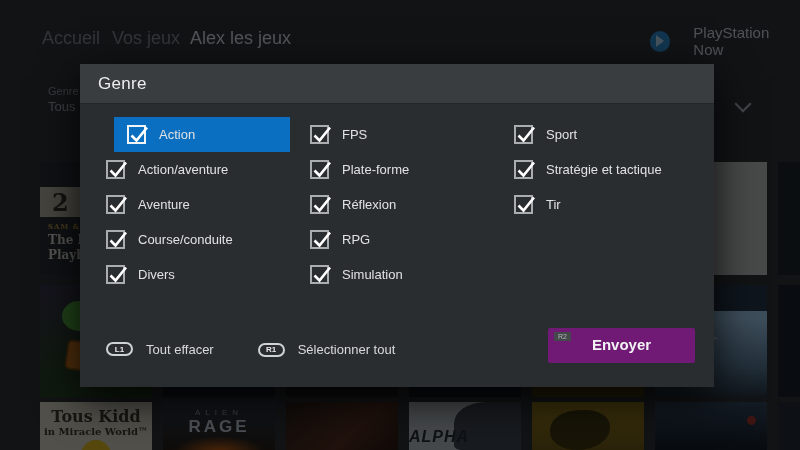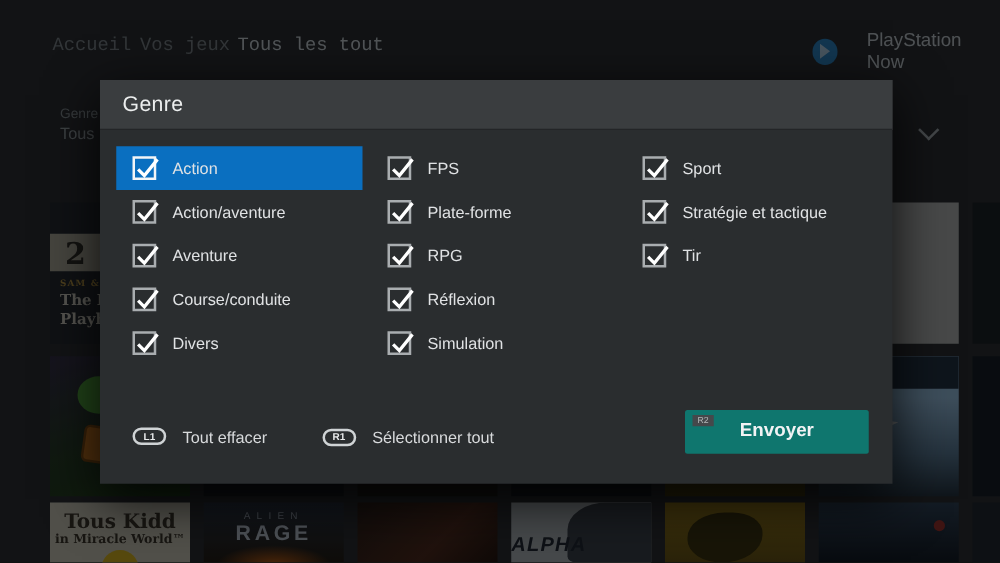--- a/index.html
+++ b/index.html
@@ -2,21 +2,21 @@
 <html><head>
 <meta charset="utf-8">
 <style>
   * { margin:0; padding:0; box-sizing:border-box; }
   html,body { width:800px; height:450px; overflow:hidden; background:#000; }
   body { font-family:"Liberation Sans","DejaVu Sans",sans-serif; }
   #stage { position:relative; width:800px; height:450px; background:#2a2c2e; overflow:hidden; }
 
   
   .bg-text { position:absolute; white-space:nowrap; }
-  .nav-item { color:#7e8488; font-size:15px;font-family:Liberation Mono, monospace; }
+  .nav-item { color:#7e8488; font-size:18px; }
   .nav-item.active { color:#d0d6da; }
   #nav-accueil { left:42px; top:28px; }
   #nav-vosjeux { left:112px; top:28px; }
   #nav-touslesjeux { left:190px; top:28px; }
 
   #brand { position:absolute; left:650px; top:24px; display:flex; align-items:center; gap:23px; }
   #ps-icon { width:21px; height:21px; border-radius:50%; background:#2a86c8; position:relative; }
   #ps-icon::after { content:""; position:absolute; left:6px; top:4px; width:0; height:0;
     border-left:8px solid #cfe4f2; border-top:6px solid transparent; border-bottom:6px solid transparent; opacity:.85; }
   #brand-name { color:#c8ced2; font-size:15px; }
@@ -86,48 +86,48 @@
 
   
   #dialog { position:absolute; left:80px; top:64px; width:634px; height:323px; background:#2a2d2f;
     z-index:10; box-shadow:0 12px 40px rgba(0,0,0,.85); }
   #dialog-header { position:absolute; left:0; top:0; width:634px; height:40px; background:#3a3d3f; border-bottom:1px solid #232527; }
   #dialog-title { position:absolute; left:18px; top:10px; font-size:17px; color:#eceeee; letter-spacing:.3px; }
 
   .genres { position:absolute; left:13px; top:53px; display:grid;
     grid-template-columns:repeat(3,197px); column-gap:7px; grid-template-rows:repeat(5,35px); grid-auto-flow:column; }
   .genre-item { display:flex; align-items:center; padding-left:13px; height:35px; cursor:pointer; }
-  .genre-item.selected { background:#0a6fc0; }
+  .genre-item.selected { background:#0a6fc0;margin-left:21px; }
   .cb { width:19px; height:19px; border:2px solid #a9adb0; margin-right:13px; position:relative; flex:0 0 auto; }
   .genre-item.selected .cb { border-color:#f2f5f7; }
   .check { position:absolute; left:-1px; top:-3px; width:20px; height:20px; overflow:visible; }
   .check path { fill:none; stroke:#ffffff; stroke-width:2.6; }
   .glabel { font-size:13px; color:#e0e2e4; }
 
   #dialog-footer-left { position:absolute; left:26px; top:276px; height:18px; display:flex; align-items:center; }
   .shortcut-pill { display:inline-flex; align-items:center; justify-content:center; min-width:27px; height:14px;
     border:2px solid #cfd3d5; border-radius:8px; font-size:8px; font-weight:bold; color:#e8eaeb; padding:0 4px; }
   .shortcut-label { font-size:13px; color:#d8dadc; margin-left:13px; }
   #shortcut-l1 { margin-right:44px; display:inline-flex; align-items:center; }
   #shortcut-r1 { display:inline-flex; align-items:flex-end; }
 
-  #submit-button { position:absolute; left:468px; top:264px; width:147px; height:35px; background:#0f766e;
+  #submit-button { position:absolute; left:468px; top:264px; width:147px; height:35px; background:#701a75;
     border:none; border-radius:2px; cursor:pointer; }
   #submit-hint { position:absolute; left:6px; top:4px; background:#45484b; color:#b4b8ba; font-size:7px; padding:1px 4px; }
   #submit-label { position:absolute; left:0; top:8px; width:147px; text-align:center;
     font-size:15px; font-weight:bold; color:#f2f3f4; }
 </style>
 </head>
 <body>
 
 <div id="stage">
 
   <span class="bg-text nav-item" id="nav-accueil">Accueil</span>
   <span class="bg-text nav-item" id="nav-vosjeux">Vos jeux</span>
-  <span class="bg-text nav-item active" id="nav-touslesjeux">Tous les tout</span>
+  <span class="bg-text nav-item active" id="nav-touslesjeux">Alex les jeux</span>
 
   <div id="brand">
     <span id="ps-icon"></span>
     <span id="brand-name">PlayStation Now</span>
   </div>
 
   <span class="bg-text" id="bg-filter-label">Genre</span>
   <span class="bg-text" id="bg-filter-value">Tous</span>
   <span id="bg-chevron"></span>
 
@@ -246,29 +246,29 @@
             </svg>
           </span>
           <span class="glabel">Plate-forme</span>
         </div>
         <div class="genre-item">
           <span class="cb">
             <svg class="check" viewBox="0 0 20 20">
               <path d="M3.5 11.5 L8.5 16.5 L19 3.5"></path>
             </svg>
           </span>
+          <span class="glabel">Réflexion</span>
+        </div>
+        <div class="genre-item">
+          <span class="cb">
+            <svg class="check" viewBox="0 0 20 20">
+              <path d="M3.5 11.5 L8.5 16.5 L19 3.5"></path>
+            </svg>
+          </span>
           <span class="glabel">RPG</span>
-        </div>
-        <div class="genre-item">
-          <span class="cb">
-            <svg class="check" viewBox="0 0 20 20">
-              <path d="M3.5 11.5 L8.5 16.5 L19 3.5"></path>
-            </svg>
-          </span>
-          <span class="glabel">Réflexion</span>
         </div>
         <div class="genre-item">
           <span class="cb">
             <svg class="check" viewBox="0 0 20 20">
               <path d="M3.5 11.5 L8.5 16.5 L19 3.5"></path>
             </svg>
           </span>
           <span class="glabel">Simulation</span>
         </div>
         <div class="genre-item">

